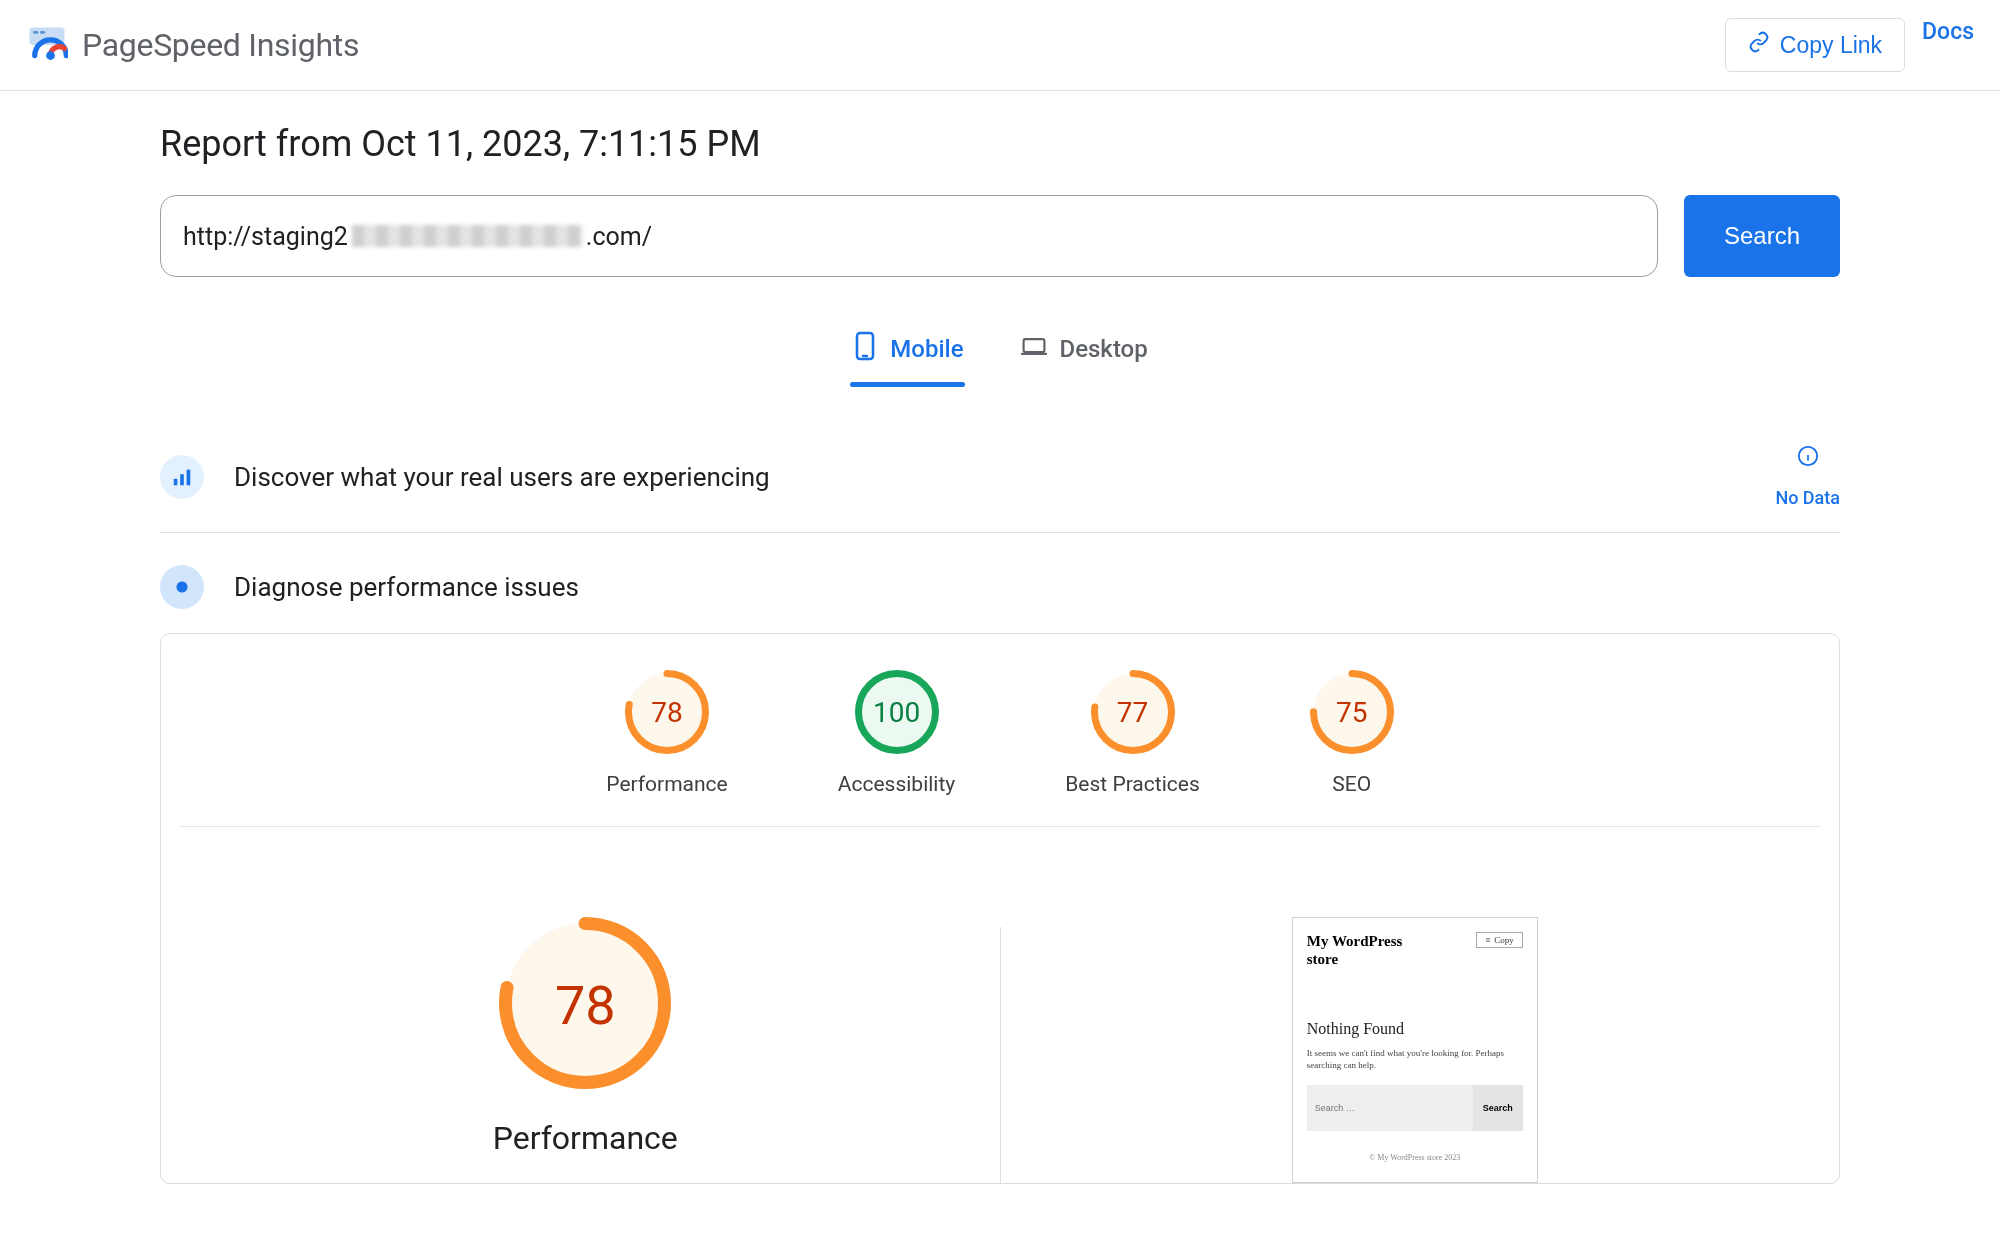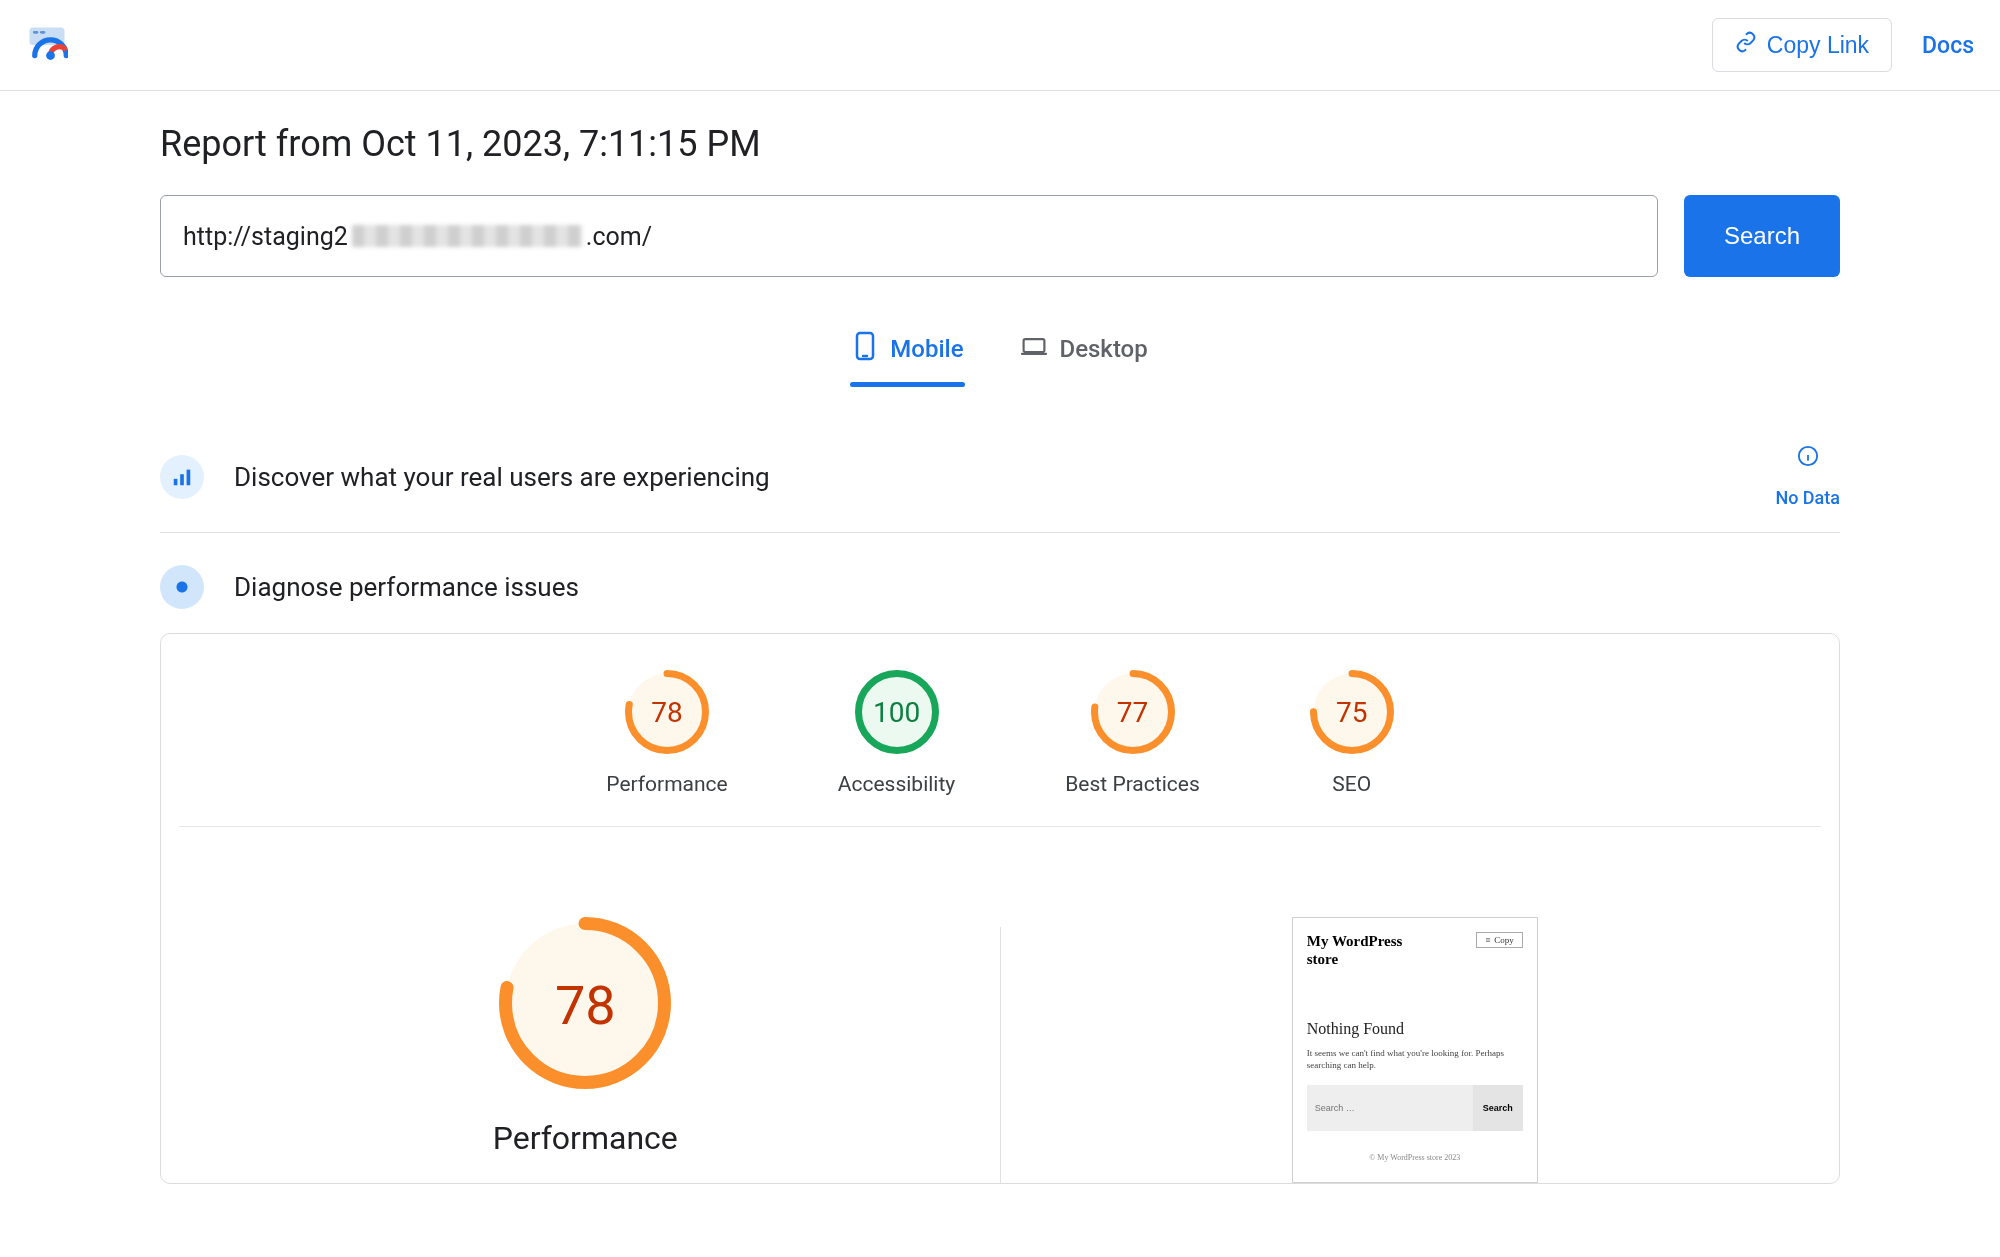--- a/index.html
+++ b/index.html
@@ -15,39 +15,39 @@
     display: flex;
     align-items: center;
     justify-content: space-between;
     padding: 18px 26px;
     border-bottom: 1px solid #e0e0e0;
   }
   .header-left { display: flex; align-items: center; gap: 14px; }
   .logo { width: 42px; height: 42px; position: relative; }
   .logo svg { width: 42px; height: 42px; }
   .app-title { font-size: 32px; font-weight: 400; color: #5f6368; letter-spacing: -0.3px; }
-  .header-right { display: flex; align-items: center; gap: 30px; }
+  .header-right { display: flex; gap: 17px; }
   .copy-link-btn {
     display: inline-flex; align-items: center; gap: 10px;
     border: 1px solid #dadce0; border-radius: 6px;
     padding: 12px 22px; background: #fff;
     color: #1a73e8; font-size: 23px; cursor: pointer;
     font-weight: 500;
   }
   .copy-link-btn svg { width: 22px; height: 22px; }
   .docs-link { color: #1a73e8; font-size: 23px; cursor: pointer; font-weight: 500; }
   .main { width: 1680px; margin: 0 auto; padding-top: 32px; }
   .report-title { font-size: 36px; font-weight: 400; color: #202124; margin-bottom: 30px; }
   .url-row { display: flex; gap: 26px; margin-bottom: 42px; }
   .url-field {
     flex: 1;
     display: flex;
     align-items: center;
     border: 1px solid #9aa0a6;
-    border-radius: 6px;
+    border-radius: 16px;
     padding: 0 22px;
     height: 82px;
     font-size: 25px;
     color: #202124;
   }
   .url-blur {
     display: inline-block;
     width: 230px; height: 22px;
     background: repeating-linear-gradient(90deg,#cfcfcf 0 12px,#e3e3e3 12px 24px);
     filter: blur(2px);
@@ -124,20 +124,21 @@
     <div class="logo">
       <svg viewBox="0 0 48 48">
         <rect x="4" y="4" width="40" height="20" rx="4" fill="#c9ddf4"></rect>
         <rect x="8" y="8" width="6" height="3" rx="1.5" fill="#5a94d6"></rect>
         <rect x="16" y="8" width="6" height="3" rx="1.5" fill="#5a94d6"></rect>
         <path d="M10 36 A18 18 0 0 1 46 36" fill="none" stroke="#1a73e8" stroke-width="6" stroke-linecap="round"></path>
         <path d="M28 36 A10 10 0 0 1 44 28" fill="none" stroke="#ea4335" stroke-width="6" stroke-linecap="round"></path>
         <circle cx="28" cy="36" r="5" fill="#1a73e8"></circle>
       </svg>
     </div>
+    <div class="app-title">PageSpeed Insights</div>
   </div>
   <div class="header-right">
     <button class="copy-link-btn">
       <span>
         <svg viewBox="0 0 24 24" fill="none" stroke="#1a73e8" stroke-width="2.2">
           <path d="M10 13a5 5 0 0 0 7 0l3-3a5 5 0 0 0-7-7l-1 1"></path>
           <path d="M14 11a5 5 0 0 0-7 0l-3 3a5 5 0 0 0 7 7l1-1"></path>
         </svg>
       </span>
       <span>Copy Link</span>

